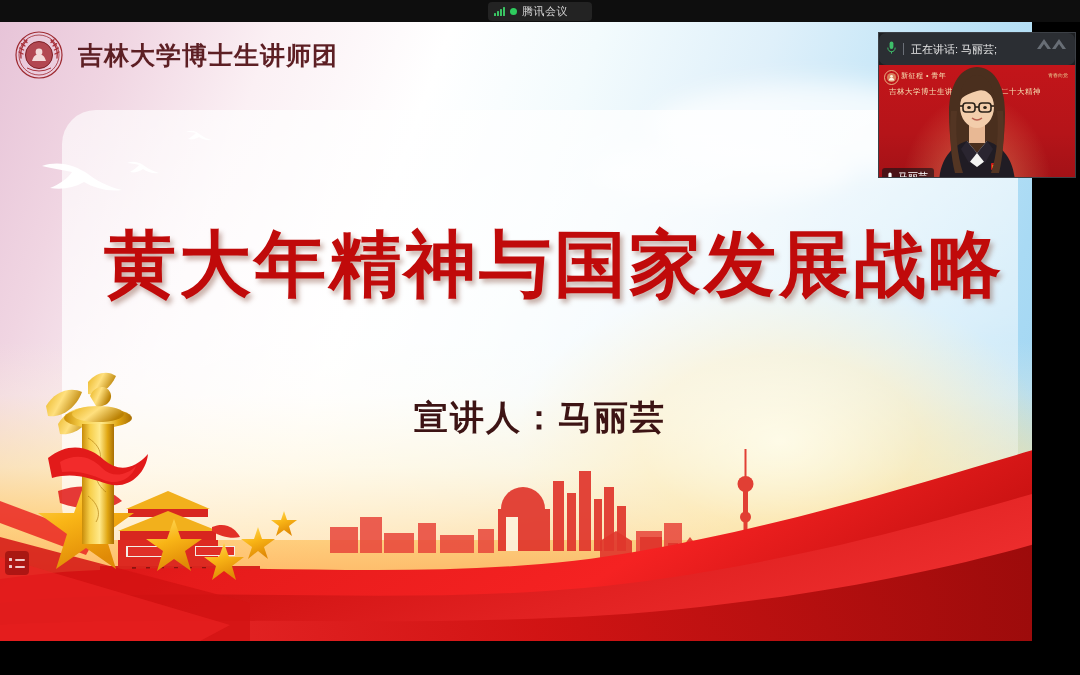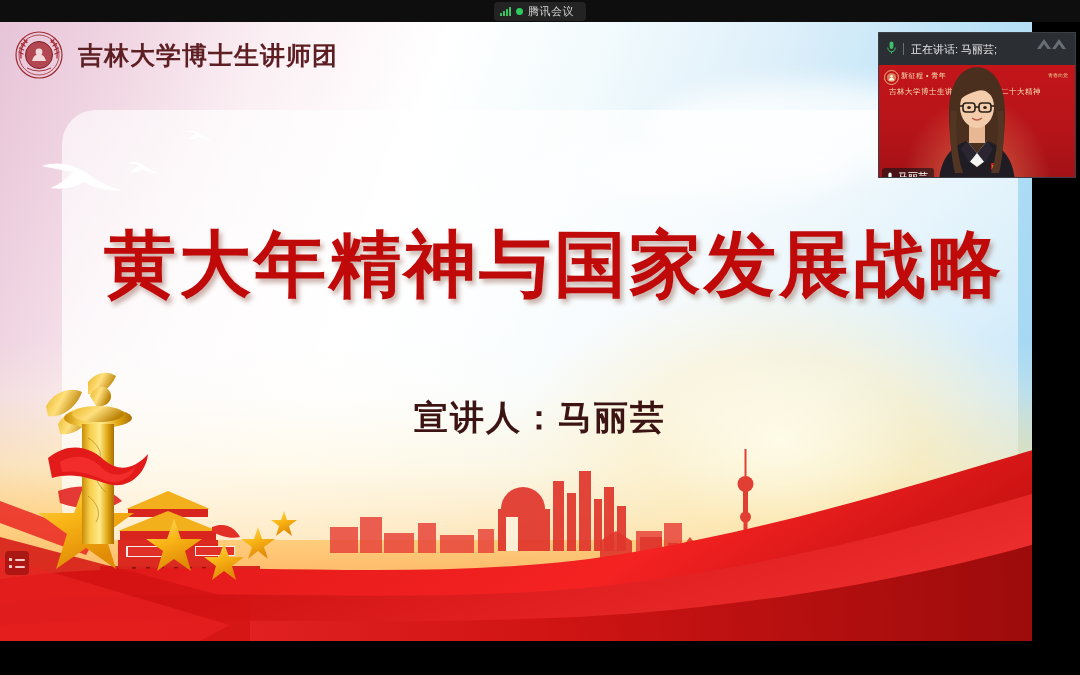--- a/index.html
+++ b/index.html
@@ -11,21 +11,21 @@
 
   
   .top-bar{
     position:absolute; top:0; left:0; width:1080px; height:22px;
     background:#0e0e0e;
     display:flex; align-items:center; justify-content:center;
   }
   .tb-pill{
     display:flex; align-items:center; gap:5px;
     background:#232323; border-radius:4px;
-    padding:2px 12px 2px 6px;
+    padding:2px 24px 2px 6px;
   }
   .sig{ display:flex; align-items:flex-end; gap:1px; height:9px; }
   .sig i{ display:block; width:2px; background:#3ac463; border-radius:.5px; }
   .sig i:nth-child(1){ height:3px; }
   .sig i:nth-child(2){ height:5px; }
   .sig i:nth-child(3){ height:7px; }
   .sig i:nth-child(4){ height:9px; }
   .dot-green{ width:7px; height:7px; border-radius:50%; background:#2ecc5e; }
   .tb-label{ color:#d6d6d6; font-size:11px; letter-spacing:.5px; }
 
@@ -151,21 +151,21 @@
   .pip{
     position:absolute; right:4px; top:32px;
     width:198px; height:146px;
     background:#1d1f22;
     border:1px solid #3c4046;
     z-index:20;
     overflow:hidden;
   }
   .pip-bar{
     position:relative; height:22px; background:#2b2e33;
-    display:flex; align-items:center; gap:7px; padding:16px 8px;
+    display:flex; align-items:center; gap:7px; padding:16px 8px;border-radius:7px;
   }
   .mic-ico{ flex:none; }
   .pip-sep{ width:1px; height:12px; background:#6b7078; }
   .pip-title{
     color:#e8e8e8; font-size:11px; white-space:nowrap; overflow:hidden;
   }
   .pip-logo{
     position:absolute; right:6px; top:4px;
     width:34px; height:14px; opacity:.55;
   }

